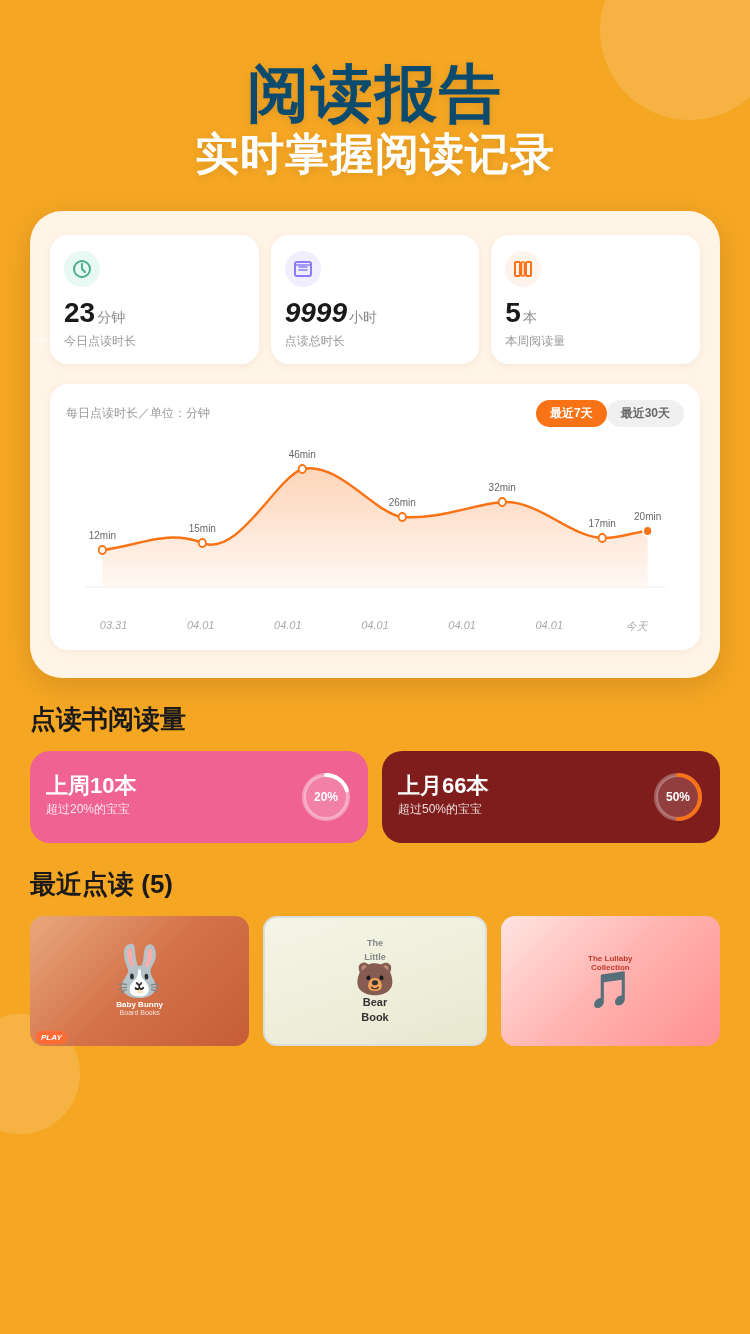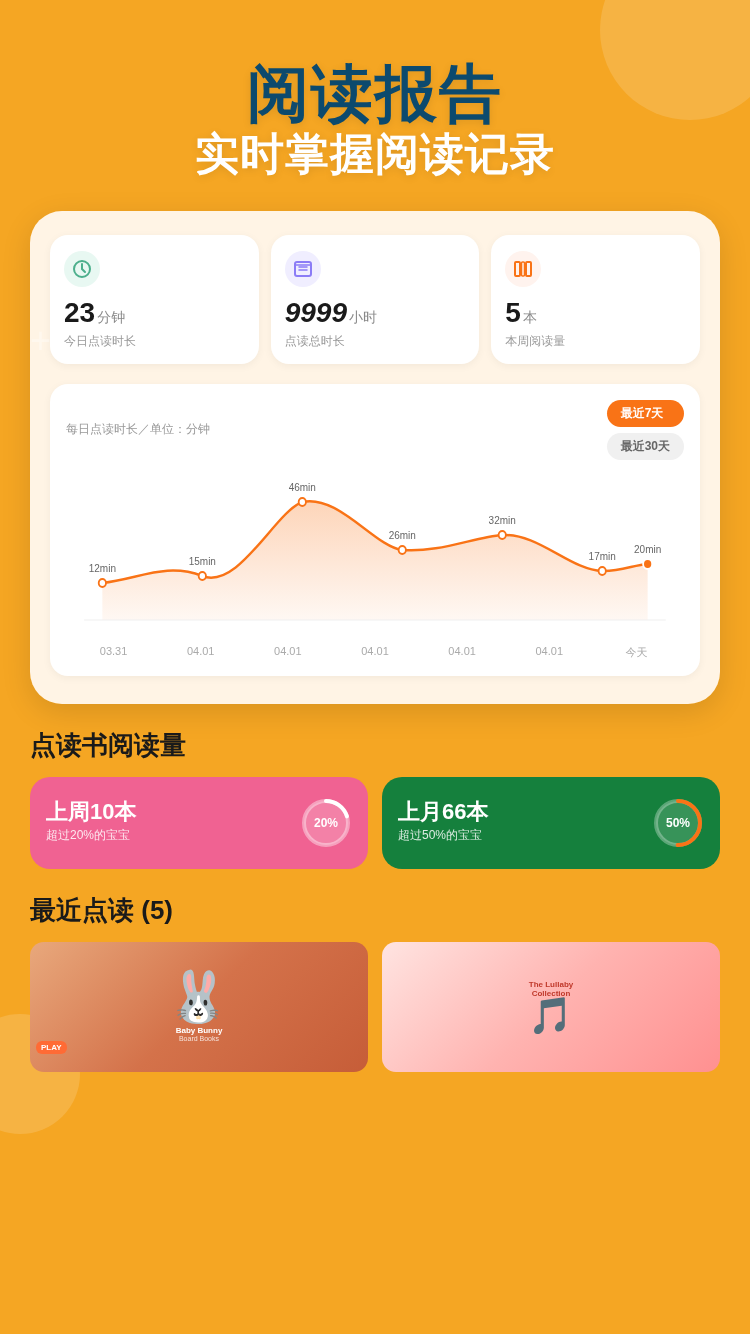--- a/index.html
+++ b/index.html
@@ -111,22 +111,20 @@
       align-items: center;
       justify-content: space-between;
       margin-bottom: 12px;
     }
     .chart-label {
       font-size: 12px;
       color: #999;
     }
     .chart-tabs {
       display: flex;
-      gap: 6px;
-      flex-direction: column;
     }
     .chart-tab {
       padding: 5px 14px;
       border-radius: 20px;
       font-size: 12px;
       font-weight: 600;
       cursor: pointer;
     }
     .chart-tab-active {
       background: #F97316;
@@ -141,22 +139,23 @@
       height: 160px;
       margin-top: 8px;
     }
     .chart-svg {
       width: 100%;
       height: 100%;
     }
     .chart-x-labels {
       display: flex;
       justify-content: flex-start;
-      margin-top: 13px;
+      margin-top: 20px;
       padding: 0 4px;
+      font-style: italic;
     }
     .chart-x-label {
       font-size: 11px;
       color: #aaa;
       text-align: center;
       flex: 1;
     }
 
     
     .section-title {
@@ -175,21 +174,21 @@
     .reading-card {
       flex: 1;
       border-radius: 20px;
       padding: 20px 16px;
       display: flex;
       align-items: center;
       justify-content: space-between;
       min-height: 90px;
     }
     .reading-card-pink { background: #F06292; }
-    .reading-card-purple { background: #15803d; gap: 36px; }
+    .reading-card-purple { background: #7f1d1d; gap: 36px; }
     .reading-card-text {}
     .reading-card-count {
       font-size: 22px;
       font-weight: 800;
       color: white;
       line-height: 1;
     }
     .reading-card-desc {
       font-size: 12px;
       color: rgba(255,255,255,0.85);
@@ -248,28 +247,29 @@
       border: 2px solid #ddd;
     }
     .book-3 {
       background: linear-gradient(135deg, #FFE4E1 0%, #FFB3B0 50%, #FF9090 100%);
       display: flex;
       align-items: center;
       justify-content: center;
     }
     .book-badge {
       position: absolute;
-      bottom: 18px;
+      bottom: 2px;
       left: 6px;
       background: #FF6B35;
       color: white;
       font-size: 8px;
       font-weight: 700;
       padding: 2px 5px;
       border-radius: 6px;
+      font-style: italic;
     }
   </style>
 </head>
 <body>
 
 <div class="bg-decor bg-circle-1"></div>
 <div class="bg-decor bg-circle-2"></div>
 <div class="bg-plus-1">+</div>
 
 <div class="header">
@@ -419,20 +419,29 @@
 
   <div class="book-item book-1">
     <div style="text-align:center;">
       <div style="font-size:50px;line-height:1;">🐰</div>
       <div style="font-size:8px;color:white;font-weight:700;margin-top:4px;">Baby Bunny</div>
       <div style="font-size:7px;color:rgba(255,255,255,0.8);">Board Books</div>
     </div>
     <div class="book-badge">PLAY</div>
   </div>
 
+  <div class="book-item book-2">
+    <div style="font-size:10px;font-weight:800;color:#333;text-align:center;line-height:1.3;">
+      <div style="font-size:9px;color:#888;margin-bottom:2px;">The</div>
+      <div style="font-size:9px;color:#888;">Little</div>
+      <div style="font-size:32px;line-height:1;">🐻</div>
+      <div style="font-size:11px;font-weight:800;color:#333;">Bear</div>
+      <div style="font-size:11px;font-weight:800;color:#333;">Book</div>
+    </div>
+  </div>
 
   <div class="book-item book-3">
     <div style="text-align:center;">
       <div style="font-size:8px;color:#c0392b;font-weight:700;">The Lullaby</div>
       <div style="font-size:8px;color:#c0392b;font-weight:700;margin-bottom:0;">Collection</div>
       <div style="font-size:36px;line-height:1;">🎵</div>
     </div>
   </div>
 
 </div>

